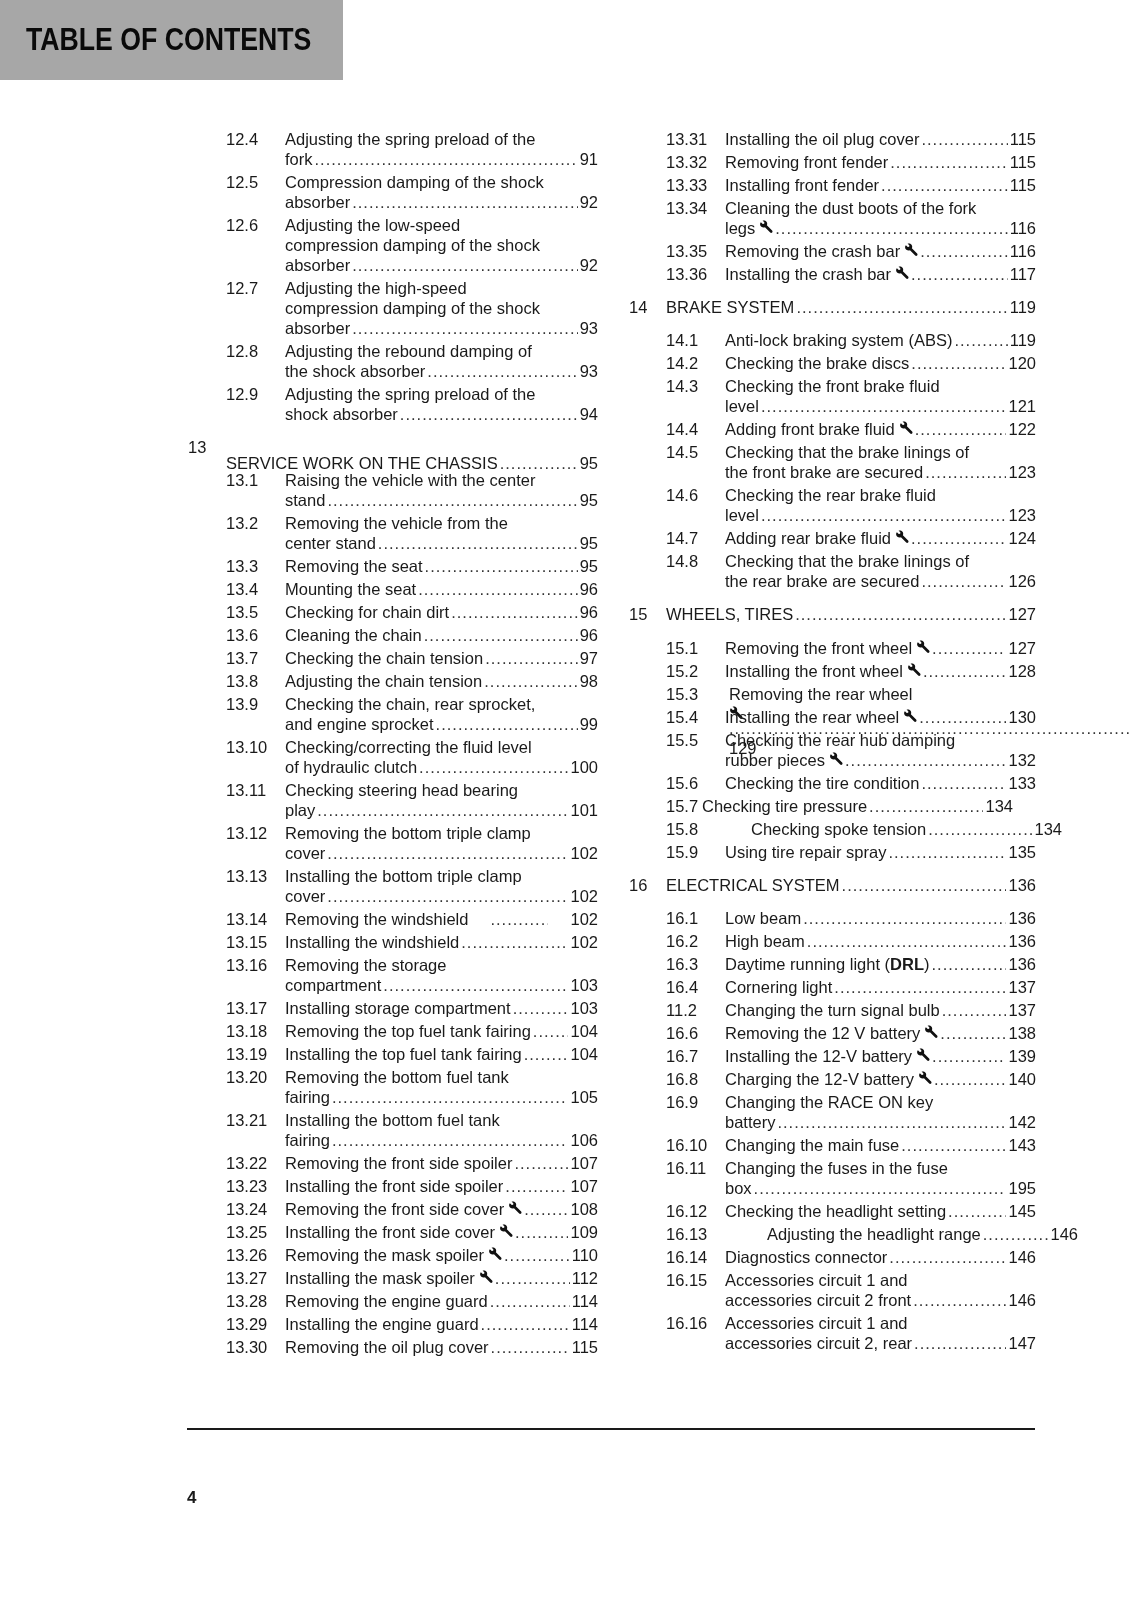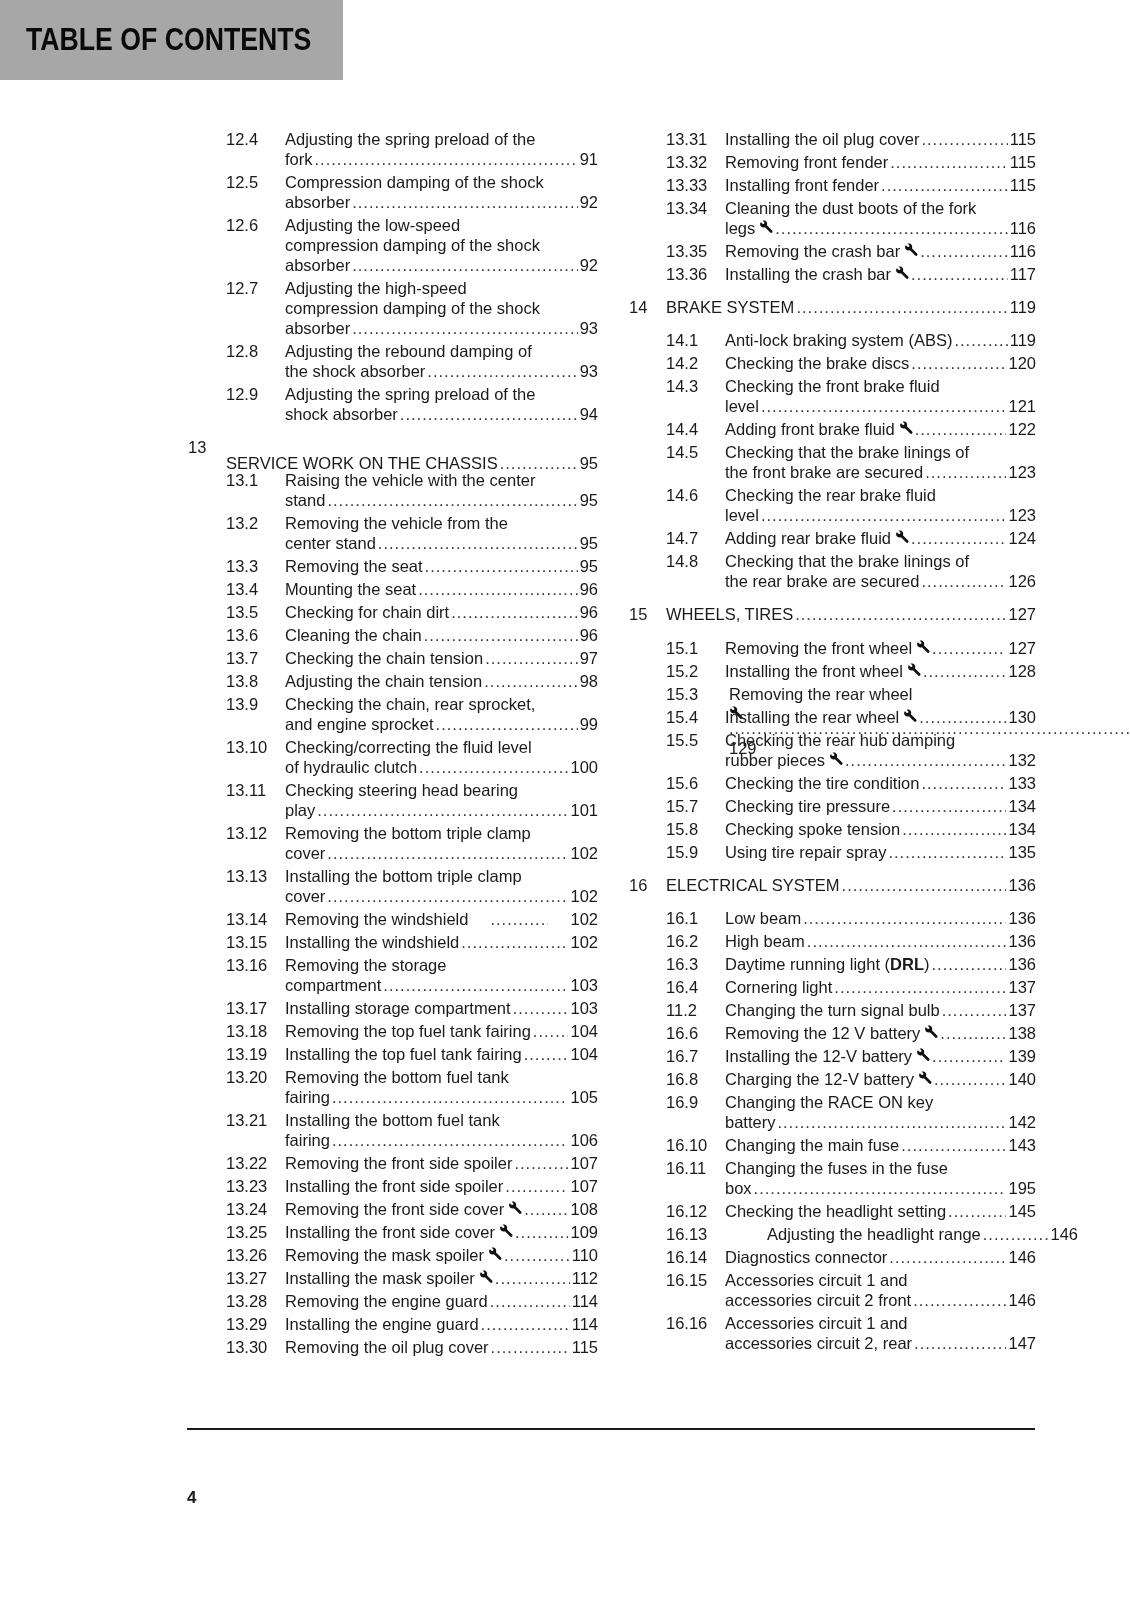--- a/index.html
+++ b/index.html
@@ -561,29 +561,29 @@
     <div class="row" style="top: 773px; left: 0px; width: 1130px;">
       <span class="num" style="left: 666px;">15.6</span>
       <div class="txt line" style="left: 725px; top: 0px; width: 311px;">
         <span>Checking the tire condition</span>
         <span class="dots"></span>
         <span class="page">133</span>
       </div>
     </div>
     <div class="row" style="top: 796px; left: 0px; width: 1130px;">
       <span class="num" style="left: 666px;">15.7</span>
-      <div class="txt line" style="left: 725px; top: 0px; width: 311px; justify-content: flex-end;">
+      <div class="txt line" style="left: 702px; top: 0px; width: 311px; justify-content: flex-end;">
         <span>Checking tire pressure</span>
         <span class="dots"></span>
         <span class="page">134</span>
       </div>
     </div>
     <div class="row" style="top: 819px; left: 0px; width: 1130px;">
       <span class="num" style="left: 666px;">15.8</span>
-      <div class="txt line" style="left: 725px; top: 0px; width: 311px;">
+      <div class="txt line" style="left: 751px; top: 0px; width: 311px;">
         <span>Checking spoke tension</span>
         <span class="dots"></span>
         <span class="page">134</span>
       </div>
     </div>
     <div class="row" style="top: 842px; left: 0px; width: 1130px;">
       <span class="num" style="left: 666px;">15.9</span>
       <div class="txt line" style="left: 725px; top: 0px; width: 311px;">
         <span>Using tire repair spray</span>
         <span class="dots"></span>

